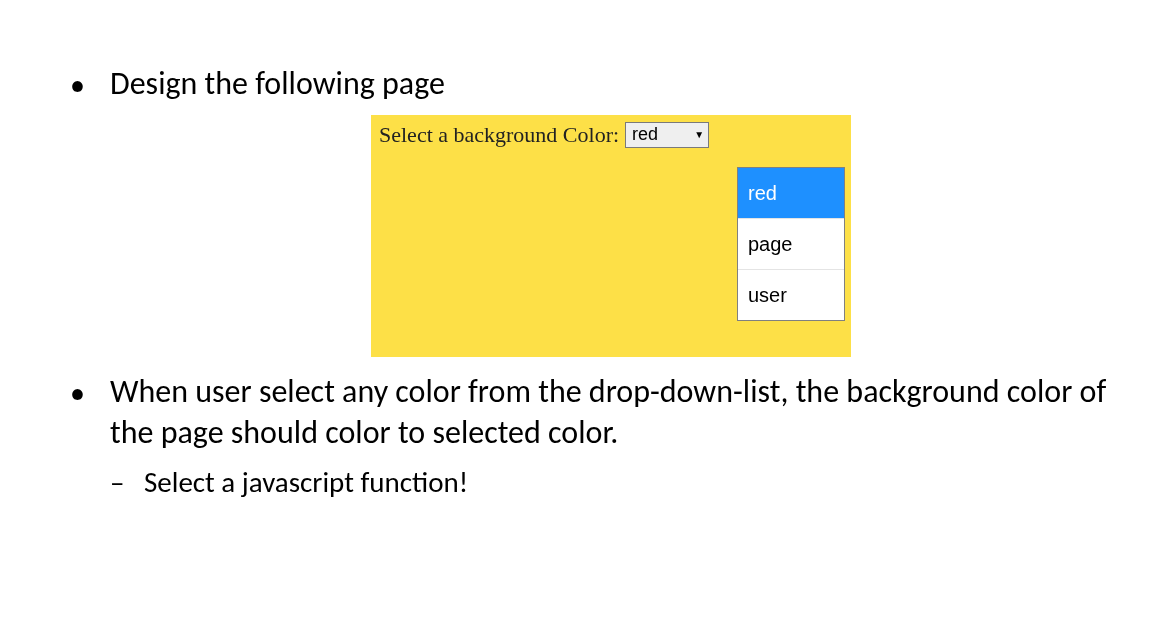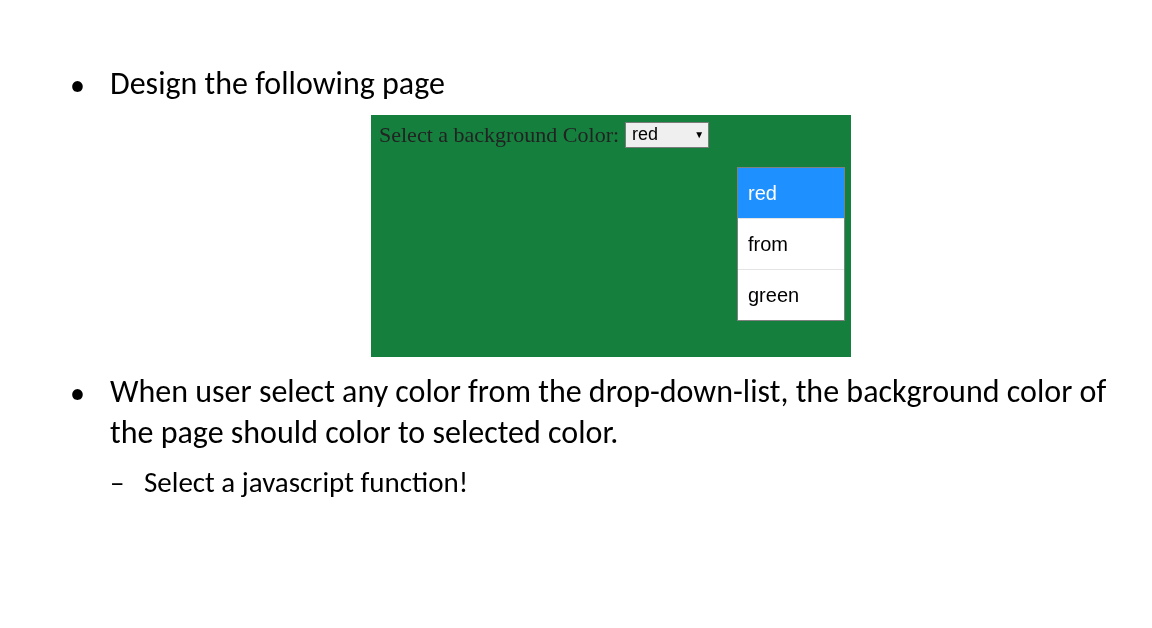--- a/index.html
+++ b/index.html
@@ -35,21 +35,21 @@
       font-size: 30px;
     }
     .embedded-wrap {
       display: flex;
       justify-content: center;
       margin: 10px 0 14px 0;
     }
     .embedded-box {
       width: 480px;
       height: 242px;
-      background: #15803d;
+      background: #fde047;
       position: relative;
       padding: 6px 8px;
     }
     .prompt-row {
       display: flex;
       align-items: center;
       gap: 6px;
     }
     .prompt-label {
       font-family: "Times New Roman", serif;
@@ -124,22 +124,22 @@
       <div class="embedded-box">
         <div class="prompt-row">
           <span class="prompt-label">Select a background Color:</span>
           <span class="select-box">
             <span>red</span>
             <span class="caret">▼</span>
           </span>
         </div>
         <div class="options-panel">
           <div class="option-item highlight">red</div>
-          <div class="option-item">from</div>
-          <div class="option-item">green</div>
+          <div class="option-item">page</div>
+          <div class="option-item">user</div>
         </div>
       </div>
     </div>
   </li>
   <li>
     <span>When user select any color from the drop-down-list, the background color of the page should color to selected color.</span>
     <ul class="sub">
       <li>
         <span>Select a javascript function!</span>
       </li>

